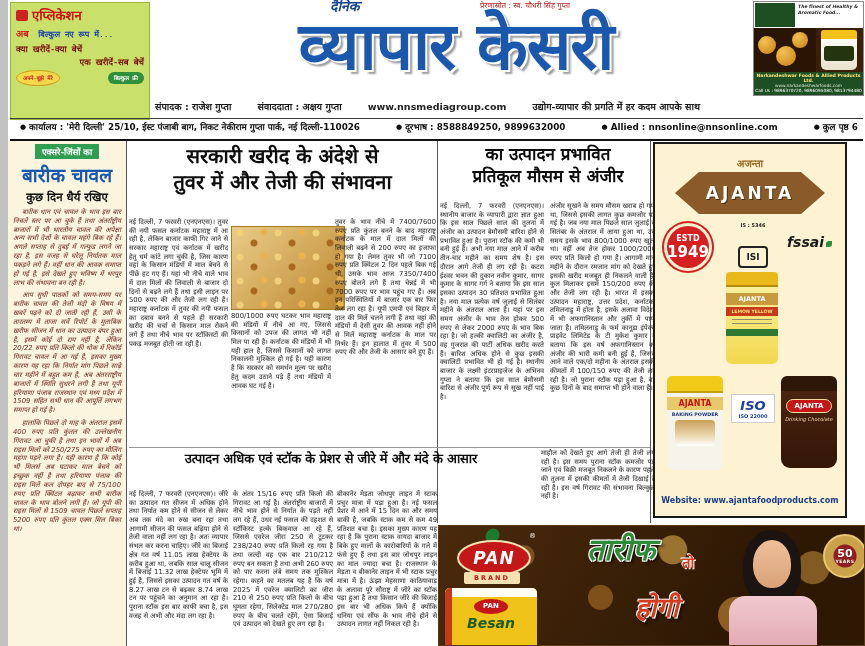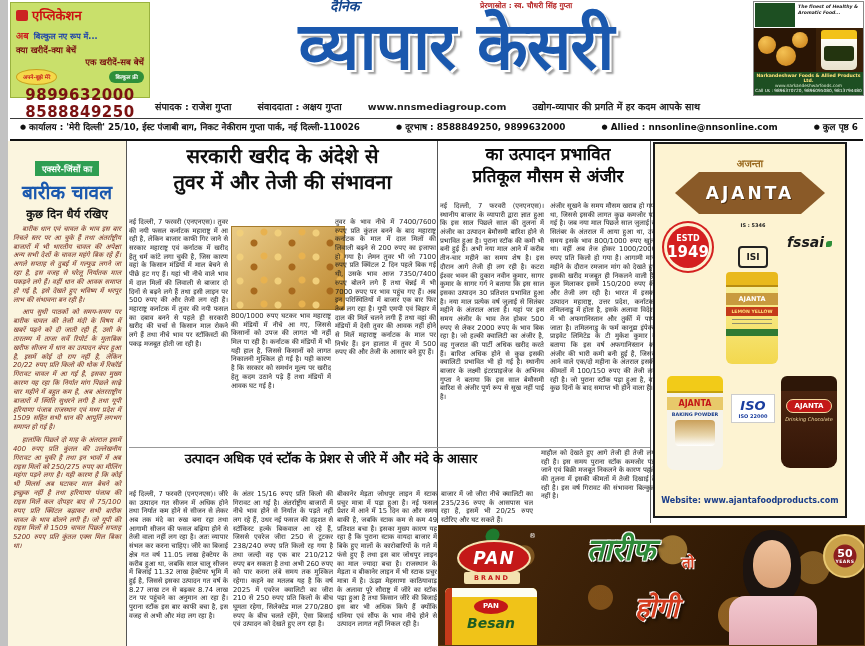--- a/index.html
+++ b/index.html
@@ -3,35 +3,35 @@
 <meta charset="utf-8">
 <style>
   html,body{margin:0;padding:0;background:#c9c9c9;font-family:"DejaVu Sans","Liberation Sans",sans-serif;}
   #stage{position:relative;width:865px;height:646px;overflow:hidden;background:#c2c2c2;}
   #paper{position:absolute;left:8px;top:0;width:857px;height:646px;background:#ffffff;overflow:hidden;}
   .abs{position:absolute;}
   .col{font-size:6.8px;line-height:1.28;text-align:justify;color:#1c1c1c;overflow:hidden;}
   .hrule{position:absolute;background:#3a3a3a;height:1px;}
   .vrule{position:absolute;background:#555;width:1px;}
   
-  #ad-app{left:2px;top:2px;width:140px;height:96px;background:#c9e06b;border:1px solid #9ab23f;padding:3px 5px;box-sizing:border-box;}
+  #ad-app{left:2px;top:2px;width:140px;height:118px;background:#c9e06b;border:1px solid #9ab23f;padding:3px 5px;box-sizing:border-box;font-family:Liberation Mono, monospace;}
   #ad-app .t-row{display:flex;align-items:center;gap:4px;}
   #ad-app .logo{width:12px;height:11px;background:#cc2222;border-radius:2px;}
   #ad-app .title{color:#cc1111;font-weight:800;font-size:13px;}
   #ad-app .l1a{color:#cc2222;font-weight:800;font-size:9.5px;}
   #ad-app .l1b{color:#1a3fae;font-weight:700;font-size:8px;}
   #ad-app .l2{color:#7a1212;font-weight:800;font-size:8.5px;margin-top:1px;}
   #ad-app .l3{color:#7a1212;font-weight:800;font-size:8.5px;text-align:right;margin-top:1px;}
   #ad-app .badges{display:flex;justify-content:space-between;align-items:center;margin-top:2px;}
   #ad-app .oval{background:#f5d94a;border:1px solid #caa21e;border-radius:50%;padding:3px 6px;color:#c22;font-size:5.5px;font-weight:700;text-align:center;}
   #ad-app .pill{background:#2f8f3a;border-radius:6px;padding:2px 6px;color:#fff;font-size:5.5px;font-weight:700;}
   #ad-app .phones{color:#7a1212;font-weight:800;font-size:15px;line-height:1.12;text-align:center;margin-top:2px;letter-spacing:.5px;}
   
   #daily{left:322px;top:-4px;color:#16488f;font-weight:800;font-size:14px;font-style:italic;}
-  #dedication{left:428px;top:0;color:#b42222;font-weight:700;font-size:7.5px;padding-left:44px;}
+  #dedication{left:428px;top:0;color:#b42222;font-weight:400;font-size:7.5px;padding-left:44px;}
   #masthead{left:150px;top:6px;width:596px;text-align:center;color:#1a58ae;font-weight:800;font-size:66px;line-height:1.25;
     text-shadow:2px 2px 0 #ffffff,4px 4px 2px #9b9b9b;letter-spacing:-1px;}
   #editor-row{left:147px;top:100px;width:545px;display:flex;justify-content:space-between;align-items:center;font-size:9.5px;font-weight:700;color:#1b1b1b;}
   #editor-row .site{font-weight:700;color:#222;}
   #ad-foods{left:745px;top:1px;width:111px;height:95px;background:#fff;border:1px solid #888;box-sizing:border-box;overflow:hidden;}
   #ad-foods .top{display:flex;height:26px;}
   #ad-foods .gbox{width:40px;height:24px;background:#1d4f22;margin:1px;}
   #ad-foods .tag{flex:1;font-size:4.6px;font-weight:700;font-style:italic;color:#222;padding:2px 2px 0 2px;line-height:1.25;}
   #ad-foods .mid{position:relative;height:44px;background:#3a2008;}
   #ad-foods .laddu{position:absolute;left:0;top:0;width:62px;height:44px;background:#2a1505;overflow:hidden;}
@@ -41,21 +41,21 @@
   #ad-foods .jar .body{height:31px;background:linear-gradient(#fdfdf6,#e8e2cc);border-radius:0 0 5px 5px;position:relative;}
   #ad-foods .jar .lbl{position:absolute;left:3px;right:3px;top:7px;height:15px;background:#23340f;border-radius:3px;}
   #ad-foods .bot{height:25px;background:#1d4f22;color:#fff;text-align:center;padding-top:1px;}
   #ad-foods .bot .c1{font-size:4.6px;font-weight:700;color:#ffe27a;}
   #ad-foods .bot .c2{font-size:4.3px;color:#d7e8cf;}
   #ad-foods .bot .c3{font-size:4.3px;color:#fff;}
   #info-bar{left:12px;top:121px;width:838px;display:flex;justify-content:space-between;font-size:8.8px;font-weight:700;color:#101010;}
   #info-bar .item{display:flex;align-items:center;gap:3px;}
   #info-bar .blt{font-size:7px;}
   
-  #sidebar{left:0;top:141px;width:118px;height:505px;background:#fbf5df;padding:20px 5px;box-sizing:border-box;overflow:hidden;}
+  #sidebar{left:0;top:141px;width:118px;height:505px;background:#fbf5df;padding:3px 5px;box-sizing:border-box;overflow:hidden;}
   #sidebar .kicker{display:block;margin:0 auto;width:max-content;background:#2f9e52;color:#fff;font-size:8.5px;font-weight:700;padding:2px 7px;}
   #sidebar .title{text-align:center;color:#1a58ae;font-size:19px;font-weight:800;margin-top:3px;}
   #sidebar .subtitle{text-align:center;color:#111;font-size:11.5px;font-weight:700;margin-top:1px;}
   #sidebar p{margin:4px 0 0 0;font-size:6.8px;line-height:1.3;color:#6b2519;font-style:italic;text-align:justify;text-indent:9px;}
   
   .headline{font-weight:800;color:#0d0d0d;text-align:center;line-height:1.3;}
   #tuvar-h{left:121px;top:143px;width:307px;font-size:20px;}
   #anjeer-h{left:432px;top:143px;width:216px;font-size:17px;}
   #jeera-h{left:121px;top:451px;width:404px;font-size:13px;white-space:nowrap;overflow:hidden;letter-spacing:-.2px;}
   #tuvar-c1{left:121px;top:218px;width:99px;height:229px;}
@@ -164,24 +164,20 @@
       <div>
         <span class="l1a">अब</span>
         <span class="l1b">बिल्कुल नए रूप में...</span>
       </div>
       <div class="l2">क्या खरीदें-क्या बेचें</div>
       <div class="l3">एक खरीदें-सब बेचें</div>
       <div class="badges">
         <span class="oval">अपने-बूझे मेरे</span>
         <span class="pill">बिल्कुल फ्री</span>
       </div>
-      <div class="phones">
-        <div>9899632000</div>
-        <div>8588849250</div>
-      </div>
     </div>
 
     <div class="abs" id="daily">दैनिक</div>
     <div class="abs" id="dedication">प्रेरणास्रोत : स्व. चौधरी सिंह गुप्ता</div>
     <div class="abs" id="masthead">व्यापार केसरी</div>
 
     <div class="abs" id="ad-foods">
       <div class="top">
         <div class="gbox"></div>
         <div class="tag">The finest of Healthy &amp; Aromatic Food...</div>
@@ -262,21 +258,20 @@
       <span style="display:block;">प्रतिकूल मौसम से अंजीर</span>
     </div>
     <div class="abs col" id="anjeer-c1">नई दिल्ली, 7 फरवरी (एनएनएस)। स्थानीय बाजार के व्यापारी द्वारा ज्ञात हुआ कि इस साल पिछले साल की तुलना में अंजीर का उत्पादन बेमौसमी बारिश होने से प्रभावित हुआ है। पुराना स्टॉक की कमी भी बनी हुई है। अभी नया माल आने में करीब तीन-चार महीने का समय शेष है। इस दौरान आगे तेजी ही लग रही है। कटरा ईश्वर भवन की दुकान नवीन कुमार, सागर कुमार के सागर गर्ग ने बताया कि इस साल इसका उत्पादन 30 प्रतिशत प्रभावित हुआ है। नया माल प्रत्येक वर्ष जुलाई से सितंबर महीने के अंतराल आता है। यहां पर इस समय अंजीर के भाव तेज होकर 500 रुपए से लेकर 2000 रुपए के भाव बिक रहा है। जो हल्की क्वालिटी का अंजीर है, वह गुजरात की पार्टी अधिक खरीद करते हैं। बारिश अधिक होने से कुछ इसकी क्वालिटी प्रभावित भी हो गई है। स्थानीय बाजार के लक्ष्मी इंटरप्राइजेज के अभिनव गुप्ता ने बताया कि इस साल बेमौसमी बारिश से अंजीर पूर्ण रूप से सूख नहीं पाई है।</div>
     <div class="abs col" id="anjeer-c2">अंजीर सूखने के समय मौसम खराब हो गया था, जिससे इसकी लागत कुछ कमजोर पड़ गई है। जब नया माल पिछले साल जुलाई से सितंबर के अंतराल में आया हुआ था, उस समय इसके भाव 800/1000 रुपए खुला था। वहीं अब तेज होकर 1000/2000 रुपए प्रति किलो हो गया है। आगामी मार्च महीने के दौरान रमजान मांग को देखते हुए इसकी खरीद मजबूत ही निकलने वाली है। कुल मिलाकर इसमें 150/200 रुपए की और तेजी लग रही है। भारत में इसका उत्पादन महाराष्ट्र, उत्तर प्रदेश, कर्नाटक, तमिलनाडु में होता है, इसके अलावा विदेशों में भी अफगानिस्तान और तुर्की में पाया जाता है। तमिलनाडु के फर्म कानूडा इंपेक्स प्राइवेट लिमिटेड के टी मुकेश कुमार ने बताया कि इस वर्ष अफगानिस्तान का अंजीर की भारी कमी बनी हुई है, जिससे आने वाले एक/दो महीना के अंतराल इसकी कीमतों में 100/150 रुपए की तेजी लग रही है। जो पुराना स्टॉक पड़ा हुआ है, वह कुछ दिनों के बाद समाप्त भी होने वाला है।</div>
     <div class="abs col" id="anjeer-c3">माहौल को देखते हुए आगे तेजी ही तेजी लग रही है। इस समय पुराना स्टॉक कमजोर पड़ जाने एवं बिक्री मजबूत निकलने के कारण पहले की तुलना में इसकी कीमतों में तेजी दिखाई दे रही है। इस वर्ष गिरावट की संभावना बिल्कुल नहीं है।</div>
 
     <div class="abs headline" id="jeera-h">उत्पादन अधिक एवं स्टॉक के प्रेशर से जीरे में और मंदे के आसार</div>
     <div class="abs col" id="jeera-c1">नई दिल्ली, 7 फरवरी (एनएनएस)। जीरे का उत्पादन गत सीजन में अधिक होने तथा निर्यात कम होने से सीजन से लेकर अब तक मंदे का रुख बना रहा तथा आगामी सीजन की फसल बढ़िया होने से तेजी वाला नहीं लग रहा है। अतः व्यापार संभल कर करना चाहिए। जीरे का बिजाई क्षेत्र गत वर्ष 11.05 लाख हेक्टेयर के करीब हुआ था, जबकि साल चालू सीजन में बिजाई 11.32 लाख हेक्टेयर भूमि में हुई है, जिससे इसका उत्पादन गत वर्ष के 8.27 लाख टन से बढ़कर 8.74 लाख टन पर पहुंचने का अनुमान आ रहा है। पुराना स्टॉक इस बार काफी बचा है, इस वजह से अभी और मंदा लग रहा है।</div>
     <div class="abs col" id="jeera-c2">के अंतर 15/16 रुपए प्रति किलो की गिरावट आ गई है। अंतर्राष्ट्रीय बाजारों में नीचे भाव होने से निर्यात के पड़ते नहीं लग रहे हैं, उधर नई फसल की दहशत से स्टॉकिस्ट हल्के बिकवाल आ रहे हैं, जिससे एवरेज जीरा 250 से टूटकर 238/240 रुपए प्रति किलो रह गया है तथा जल्दी वह एक बार 210/212 रुपए बन सकता है तथा अभी 260 रुपए को पार करना लंबे समय तक मुश्किल रहेगा। कहने का मतलब यह है कि वर्ष 2025 में एवरेज क्वालिटी का जीरा 210 से 250 रुपए प्रति किलो के बीच घूमता रहेगा, सिलेक्टेड माल 270/280 रुपए के बीच चलते रहेंगे, ऐसा बिजाई एवं उत्पादन को देखते हुए लग रहा है।</div>
     <div class="abs col" id="jeera-c3">बीकानेर मेड़ता जोधपुर लाइन में स्टाक प्रचुर मात्रा में पड़ा हुआ है। नई फसल प्रेशर में आने में 15 दिन का और समय बाकी है, जबकि स्टाक कम से कम 49 प्रतिशत बचा है। इसका मुख्य कारण यह रहा है कि पुराना स्टाक वायदा बाजार में बिके हुए मालों के कारोबारियों के गले में फंसे हुए हैं तथा इस बार जोधपुर लाइन का माल ज्यादा बचा है। राजस्थान के मेड़ता व बीकानेर लाइन में भी स्टाक प्रचुर मात्रा में है। ऊंझा मेहसाणा काठियावाड़ के अलावा पूरे सौराष्ट्र में जीरे का स्टॉक पड़ा हुआ है तथा किसान जीरे की बिजाई इस बार भी अधिक किये हैं क्योंकि धनिया एवं सौंफ के भाव नीचे होने से उत्पादन लागत नहीं निकल रही है।</div>
-    <div class="abs col" id="jeera-c4">बाजार में जो जीरा नीचे क्वालिटी का 235/236 रुपए के आसपास चल रहा है, इसमें भी 20/25 रुपए स्टोरिए और घट सकते हैं।</div>
 
     <div class="abs" id="ad-ajanta">
       <div class="hindi">अजन्ता</div>
       <div class="diamond">
         <span>AJANTA</span>
       </div>
       <div class="badges">
         <div class="estd">
           <span class="a">ESTD</span>
           <span class="b">1949</span>

